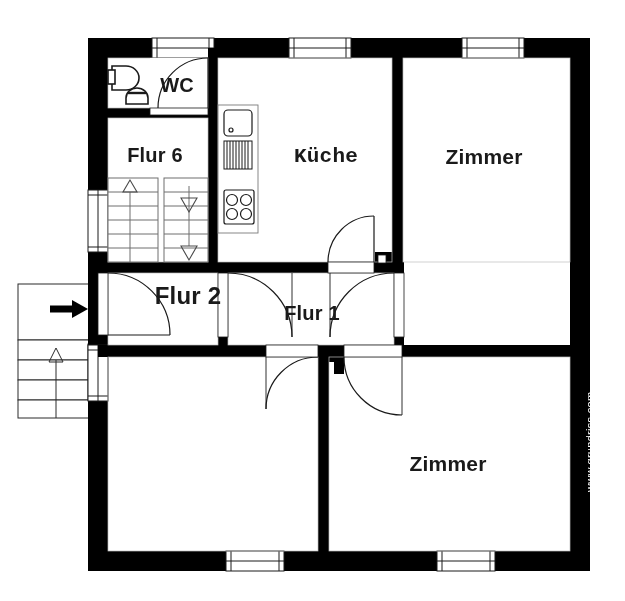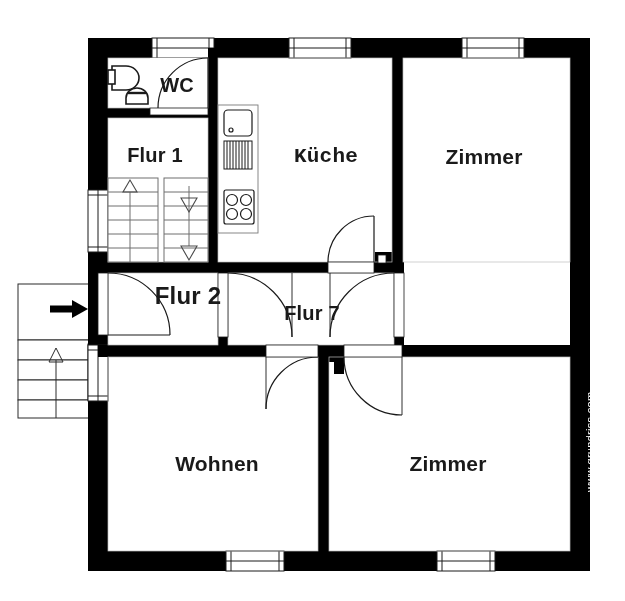--- a/index.html
+++ b/index.html
@@ -271,29 +271,28 @@
     </g>
 
     <g fill="none" stroke="#1a1a1a" stroke-width="0.8">
       <rect x="378" y="255" width="8" height="8" fill="#ffffff"></rect>
     </g>
 
   </svg>
 
   <div class="room-label" style="left:177px; top:85px; font-size:20px;">WC</div>
 
-  <div class="room-label" style="left:155px; top:155px; font-size:20px;">Flur 1</div>
+  <div class="room-label" style="left:155px; top:155px; font-size:20px;">Flur 6</div>
 
   <div class="room-label" style="left:326px; top:156px; font-size:21px;font-family:Liberation Mono, monospace;">Küche</div>
 
   <div class="room-label" style="left:484px; top:156px; font-size:21px;">Zimmer</div>
 
   <div class="room-label" style="left:188px; top:296px; font-size:24px;">Flur 2</div>
 
-  <div class="room-label" style="left:312px; top:313px; font-size:20px;">Flur 7</div>
-
-  <div class="room-label" style="left:217px; top:463px; font-size:21px;">Wohnen</div>
+  <div class="room-label" style="left:312px; top:313px; font-size:20px;">Flur 1</div>
+
 
   <div class="room-label" style="left:448px; top:463px; font-size:21px;">Zimmer</div>
 
   <div class="watermark" style="left:584px; top:492px;">www.grundriss.com</div>
 
 </div>
 
 </body></html>

